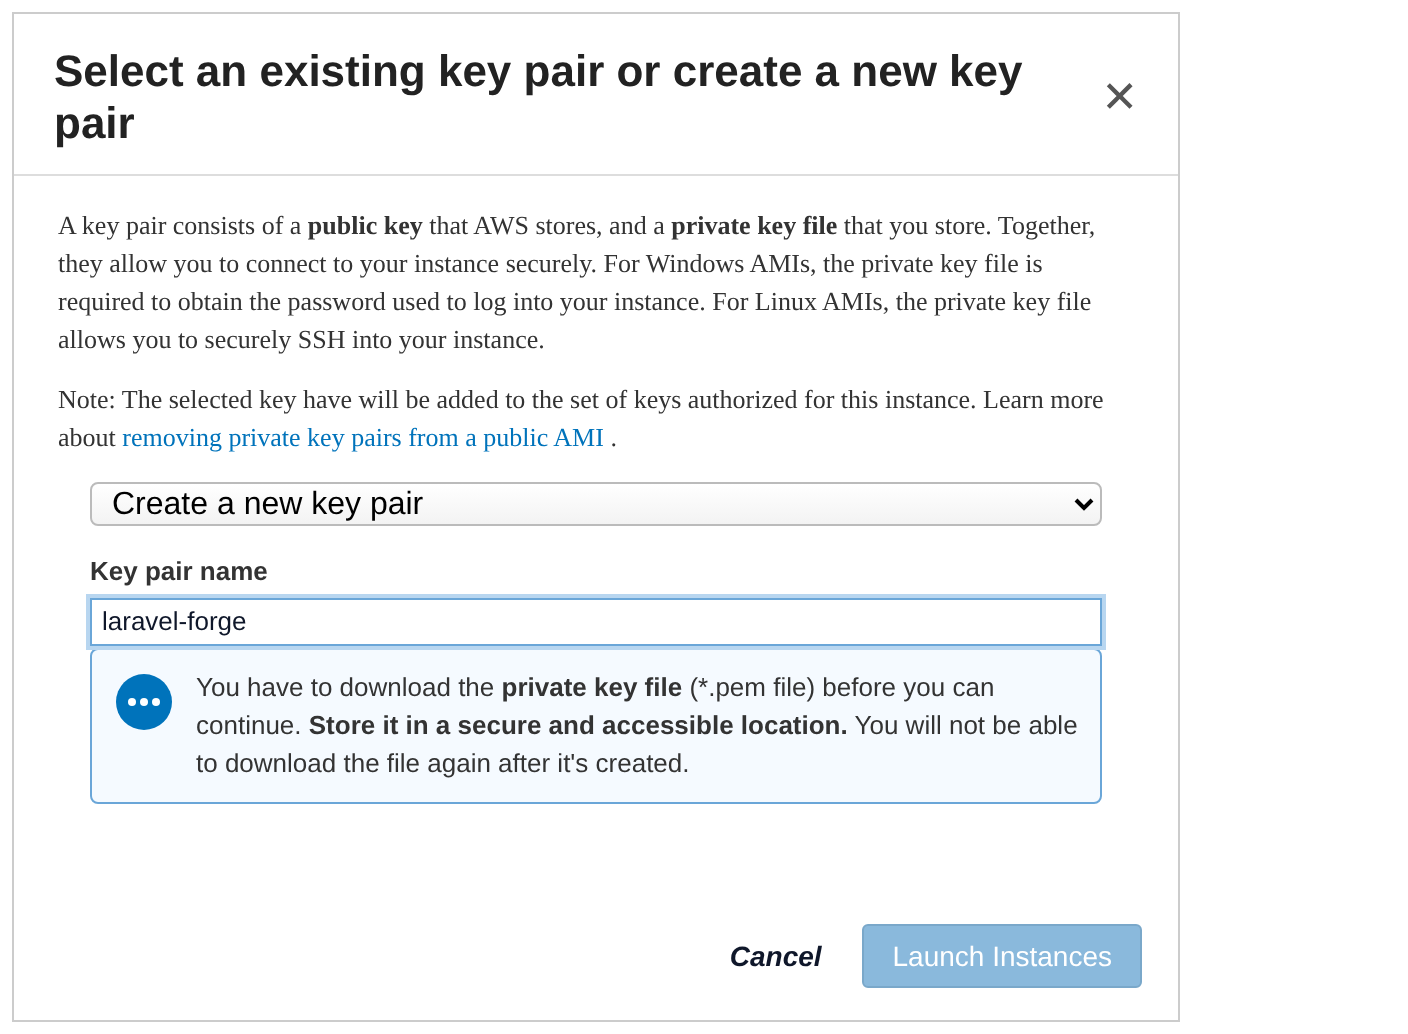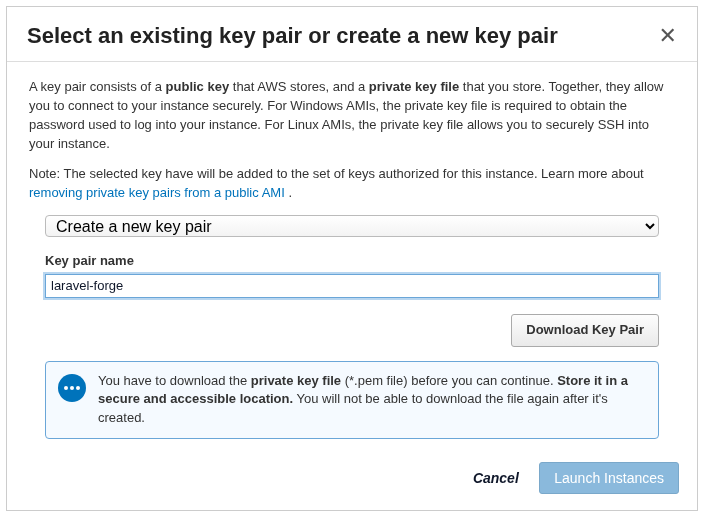--- a/index.html
+++ b/index.html
@@ -5,21 +5,21 @@
 * { box-sizing: border-box; margin: 0; padding: 0; }
 body {
   font-family: "Helvetica Neue", Helvetica, Arial, sans-serif;
   background: #fff;
   width: 704px;
   height: 517px;
   padding: 6px;
 }
 .modal {
   border: 1px solid #ccc;
-  width: 692px;
+  width: 584px;
   height: 505px;
   background: #fff;
   position: relative;
 }
 .header {
   padding: 16px 20px 12px 20px;
   border-bottom: 1px solid #ddd;
   display: flex;
   justify-content: space-between;
   align-items: center;
@@ -35,21 +35,21 @@
   cursor: pointer;
   font-weight: 300;
   line-height: 1;
 }
 .body {
   padding: 16px 22px 10px 22px;
   font-size: 13px;
   color: #333;
   line-height: 1.45;
 }
-.body p { margin-bottom: 12px; }
+.body p { margin-bottom: 12px; font-family: Liberation Serif, serif; }
 .body b { font-weight: bold; }
 .link { color: #0073bb; cursor: pointer; }
 .select-wrap {
   margin: 8px 16px 14px 16px;
 }
 select {
   width: 100%;
   height: 22px;
   font-size: 16px;
   border: 1px solid #bbb;
@@ -169,23 +169,20 @@
       <select>
         <option>Create a new key pair</option>
       </select>
     </div>
 
     <div class="field-block">
       <span class="label">Key pair name</span>
       <input type="text" class="text-input" value="laravel-forge" style="">
     </div>
 
-    <div class="btn-row">
-      <span class="btn">Download Key Pair</span>
-    </div>
 
     <div class="info-box">
       <div class="info-icon">
           <span>
             <i></i>
             <i></i>
             <i></i>
           </span>
         </div>
       <div>

